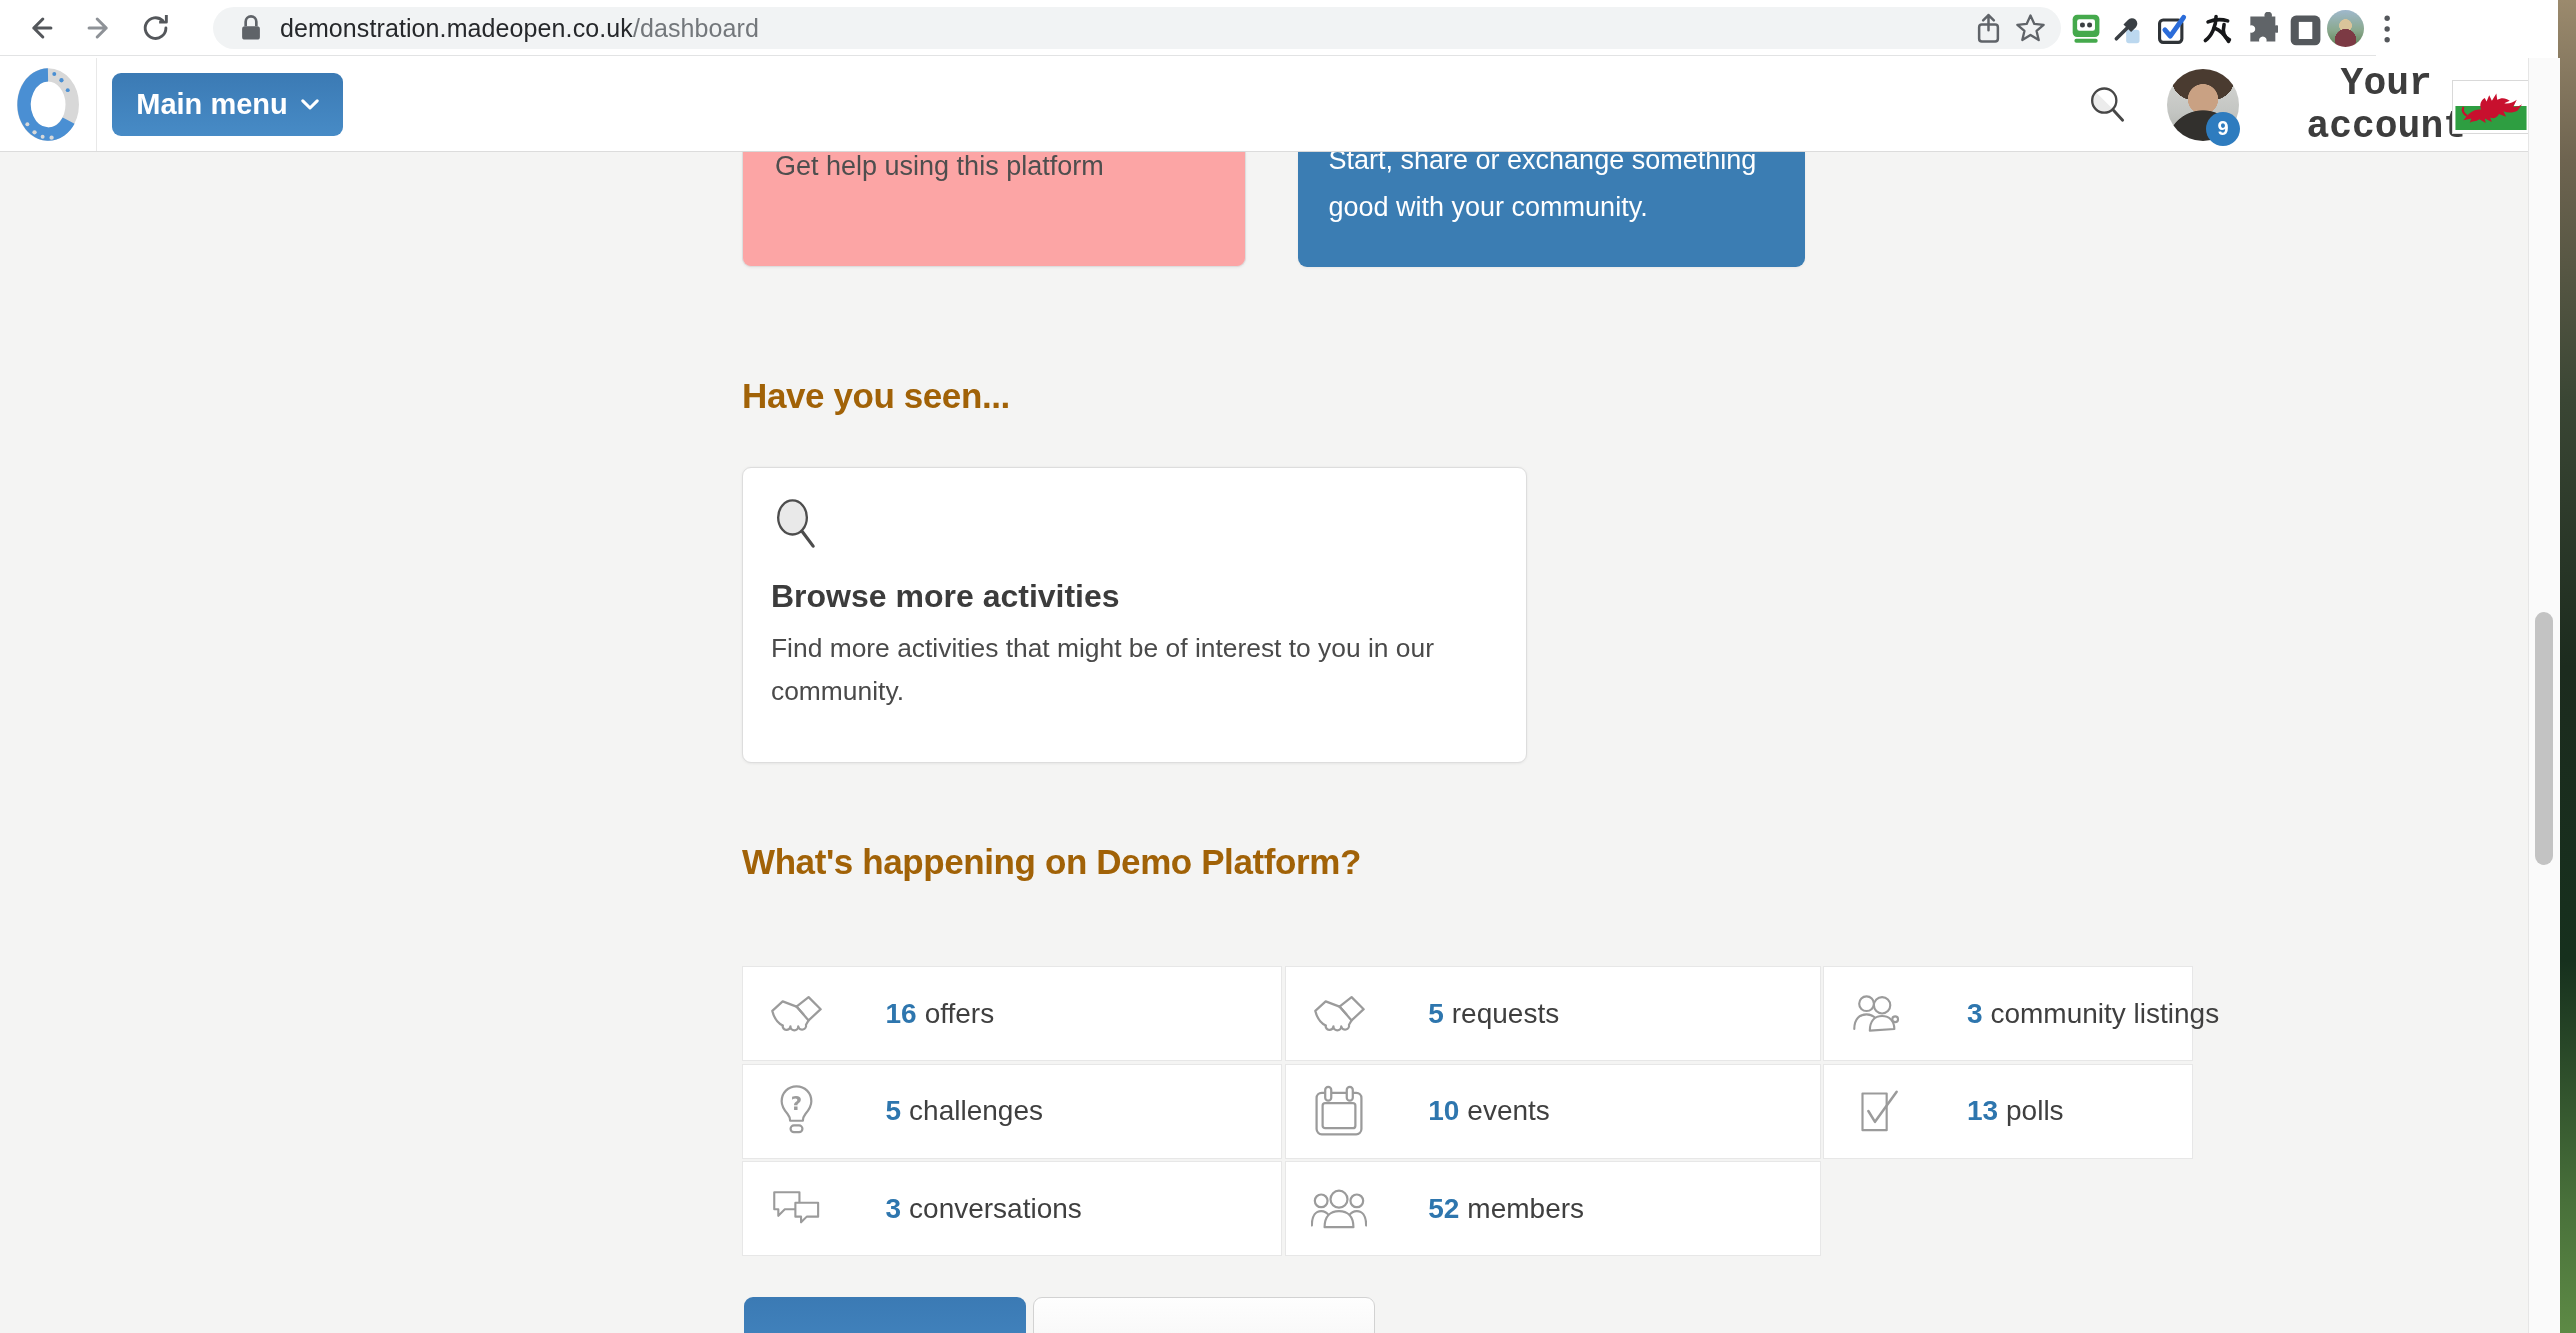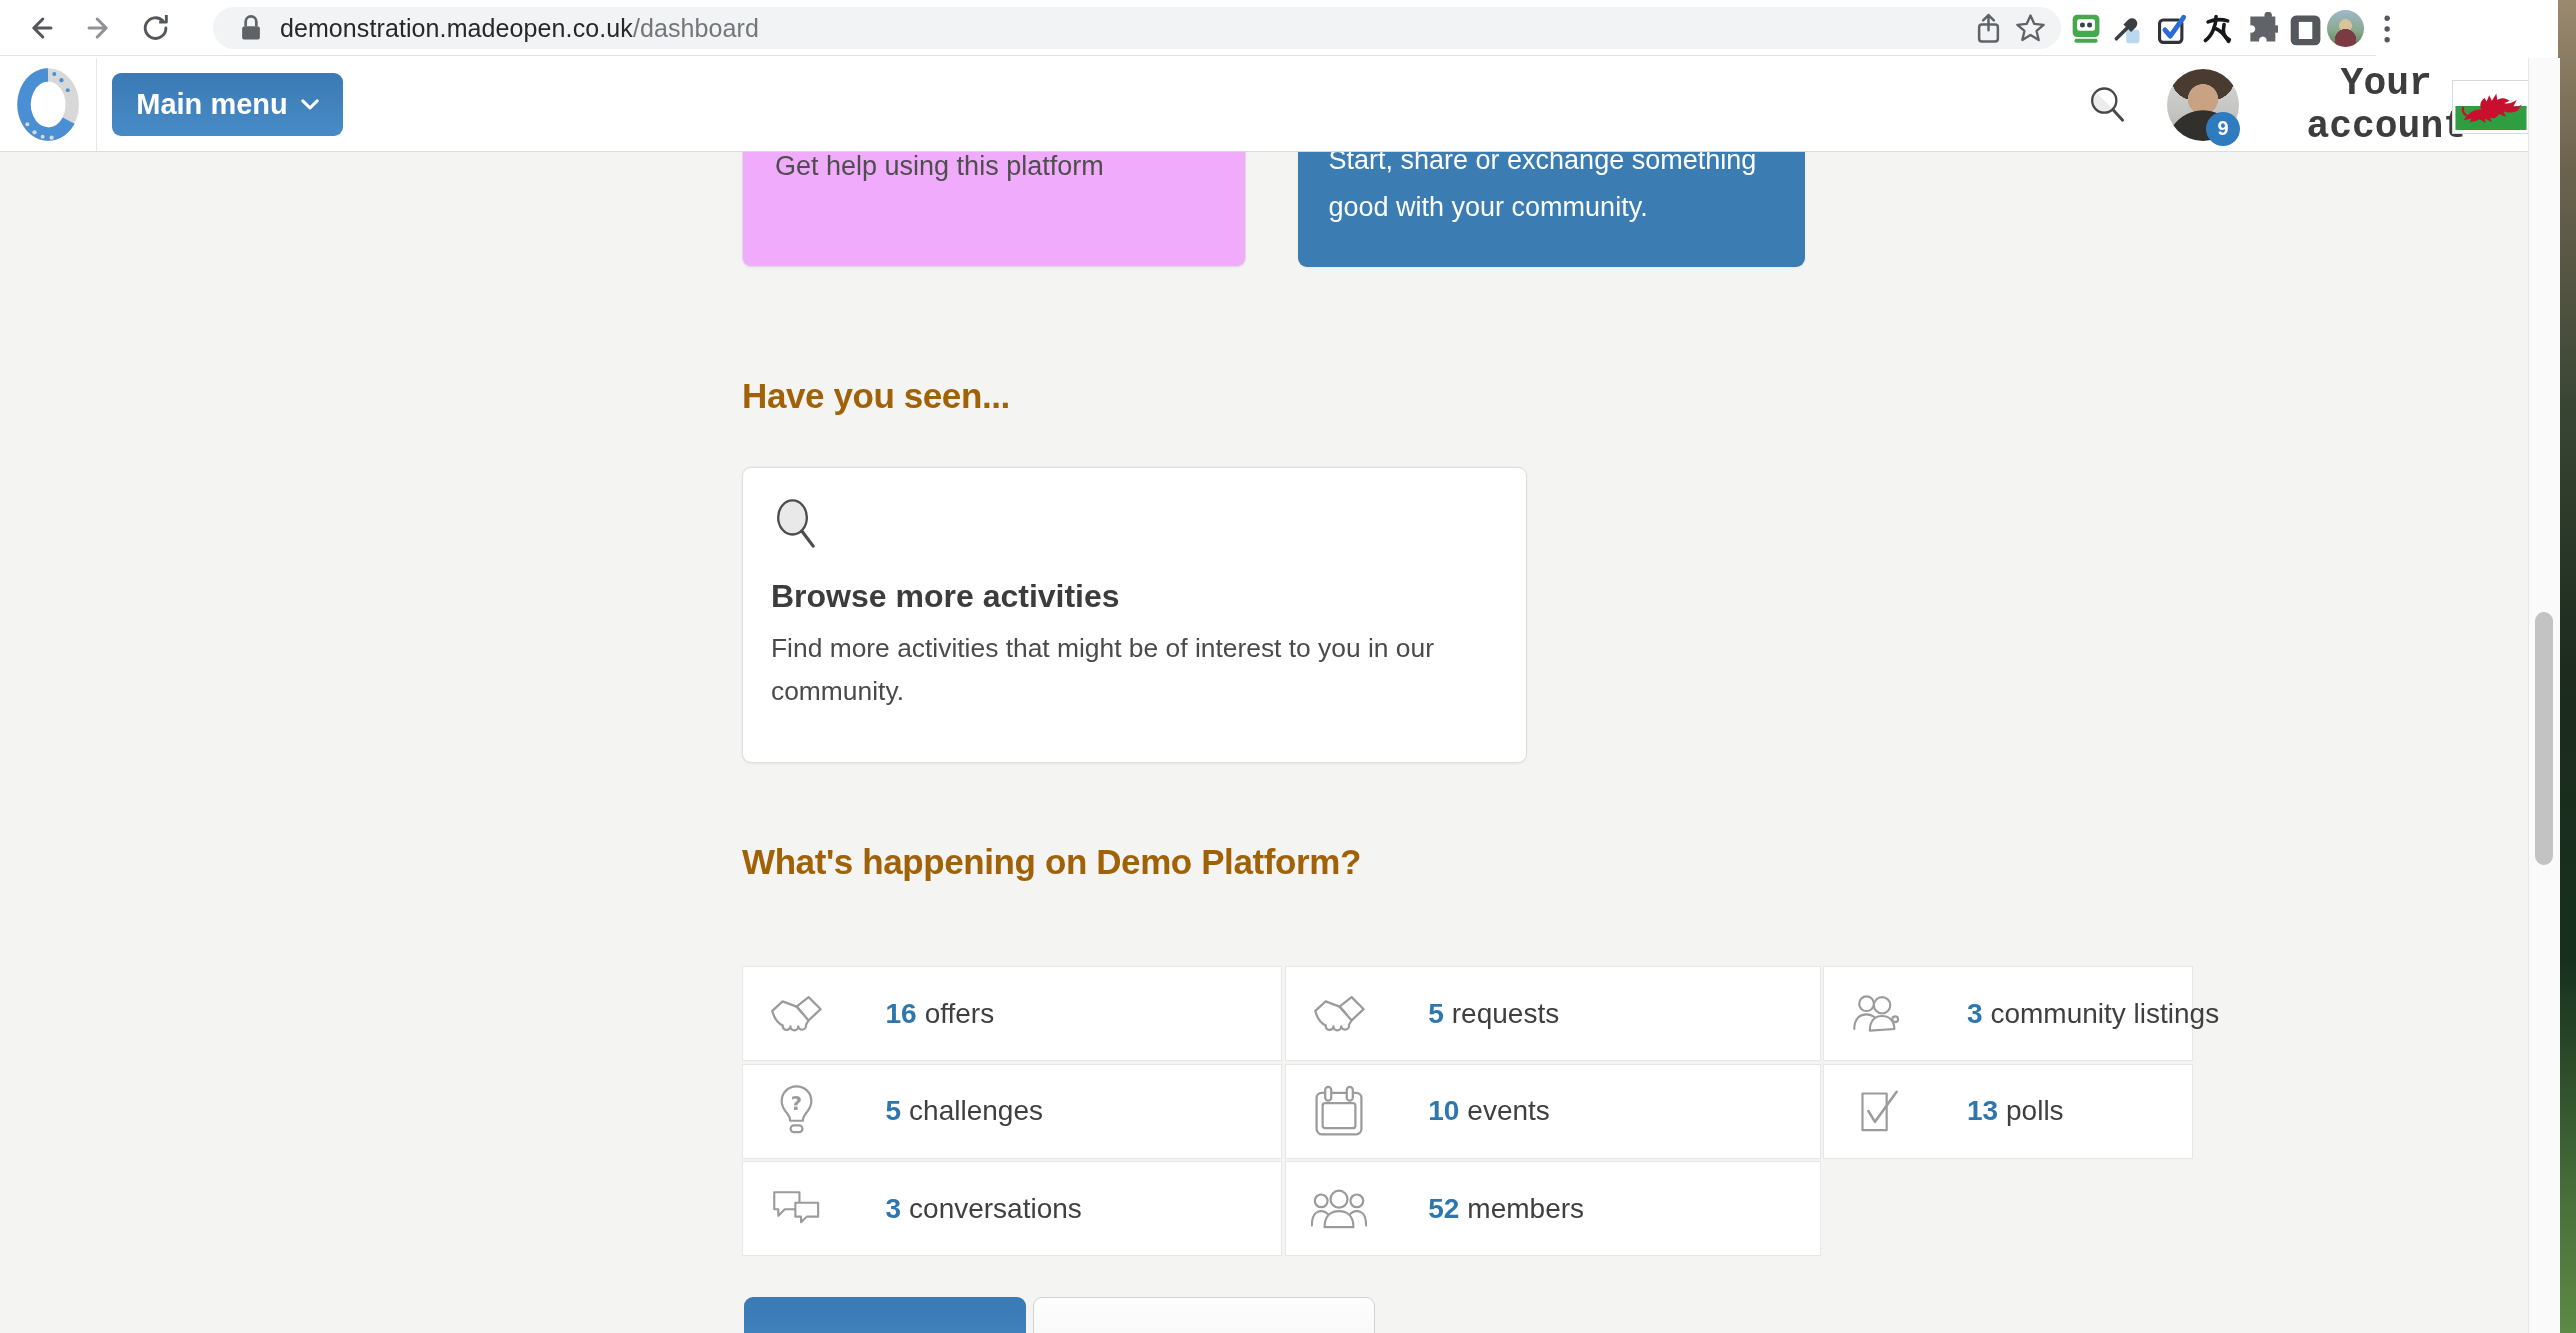--- a/index.html
+++ b/index.html
@@ -53,21 +53,21 @@
   .your-account { position:absolute; left:2252px; top:0; height:94px; display:flex; align-items:center; gap:20px;
     border:none; background:transparent; cursor:pointer; font-family:Liberation Mono, monospace; font-size:38px; font-weight:bold; color:#3d3d3d; }
   .flag { position:absolute; left:2452px; top:21.5px; width:77px; height:54px; background:#fff; border:0.9px solid #d9d9d9; padding:1.8px; cursor:pointer; }
 
   
   .scrollbar { position:absolute; left:2528px; top:0; bottom:0; width:32px; background:#fafafa; border-left:0.9px solid #e6e6e6; }
   .scroll-thumb { position:absolute; left:6.3px; width:18px; top:554px; height:253px; background:#c3c3c3; border-radius:9px; cursor:pointer; }
 
   
   .partial-card { position:absolute; top:94px; height:115px; overflow:hidden; border-radius:0 0 9px 9px; box-shadow:0 0.9px 2.7px rgba(0,0,0,.05); }
-  .help-card { left:742px; width:504px; background:#f0abfc; border:0.9px solid #ddd; border-top:none; }
+  .help-card { left:742px; width:504px; background:#fca5a5; border:0.9px solid #ddd; border-top:none; }
   .help-card .txt { margin:-5.4px 0 0 32px; font-size:27px; line-height:38px; color:#4e4e4e; }
   .cta-card { left:1298px; width:507px; background:#3b7db3; }
   .cta-card .txt { margin:-15.2px 0 0 30.5px; font-size:27px; line-height:47px; color:#fff; }
 
   .sec-heading { position:absolute; left:742px; font-size:35px; font-weight:bold; color:#a16207; letter-spacing:-0.4px; }
   .h-seen { top:318px; } .h-whats { top:784px; }
 
   .browse-card { position:absolute; left:742px; top:409px; width:785px; height:296px; background:#fff; border:0.9px solid #ddd;
     border-radius:9px; box-shadow:0 0.9px 2.7px rgba(0,0,0,.06); padding:27px 28px; cursor:pointer; }
   .browse-title { margin-top:21.5px; font-size:32px; font-weight:bold; color:#3c3c3c; }

